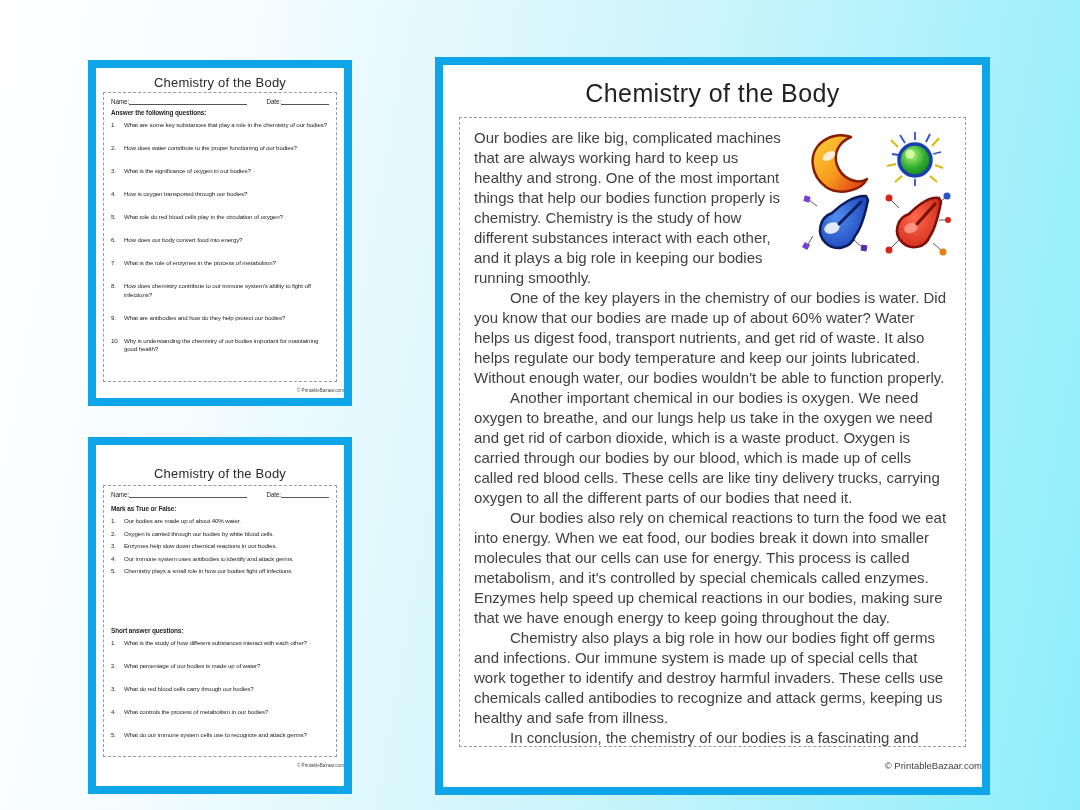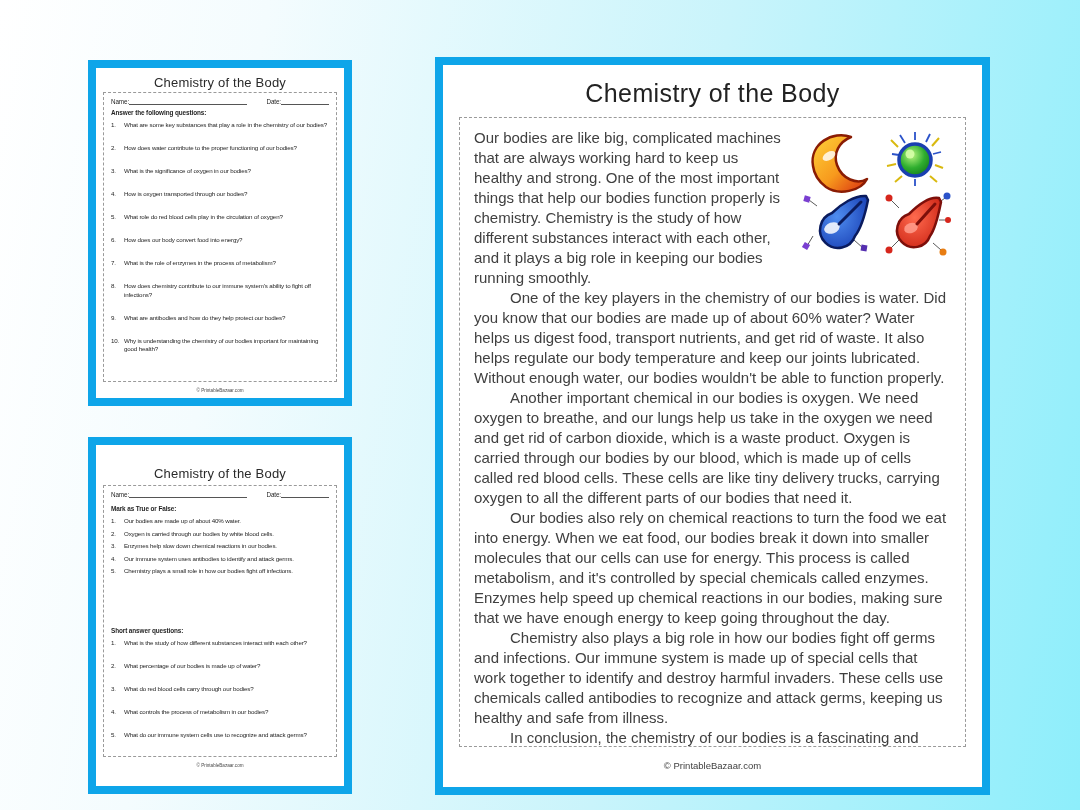--- a/index.html
+++ b/index.html
@@ -42,21 +42,21 @@
 
   .sec-head{font-weight:bold;font-size:6.4px;letter-spacing:-.1px;margin:4px 0 5px 0;}
   .q-row{display:flex;font-size:6.2px;line-height:1.3;letter-spacing:-.15px;}
   .q-num{width:13px;flex:0 0 13px;}
   .q-text{flex:1;}
   .q-sp{margin-bottom:15px;}
   .q-tight{margin-bottom:4.5px;}
   .tf-gap{height:43px;}
 
   .page-footer{
-    position:absolute;left:0;right:0;text-align:center;color:#4a4a4a;
+    position:absolute;left:0;right:0;text-align:right;color:#4a4a4a;
   }
   #page1 .page-footer{bottom:5px;font-size:4.6px;}
   #page2 .page-footer{bottom:18px;font-size:4.6px;}
   #page3 .page-footer{bottom:16px;font-size:9.5px;color:#3f3f3f;}
 
   .passage{font-size:15px;line-height:20px;color:#404040;}
   .passage p{margin:0;}
   .passage p.indent{text-indent:36px;}
   .clipart{
     float:right;width:152px;height:128px;margin:0 0 6px 10px;

